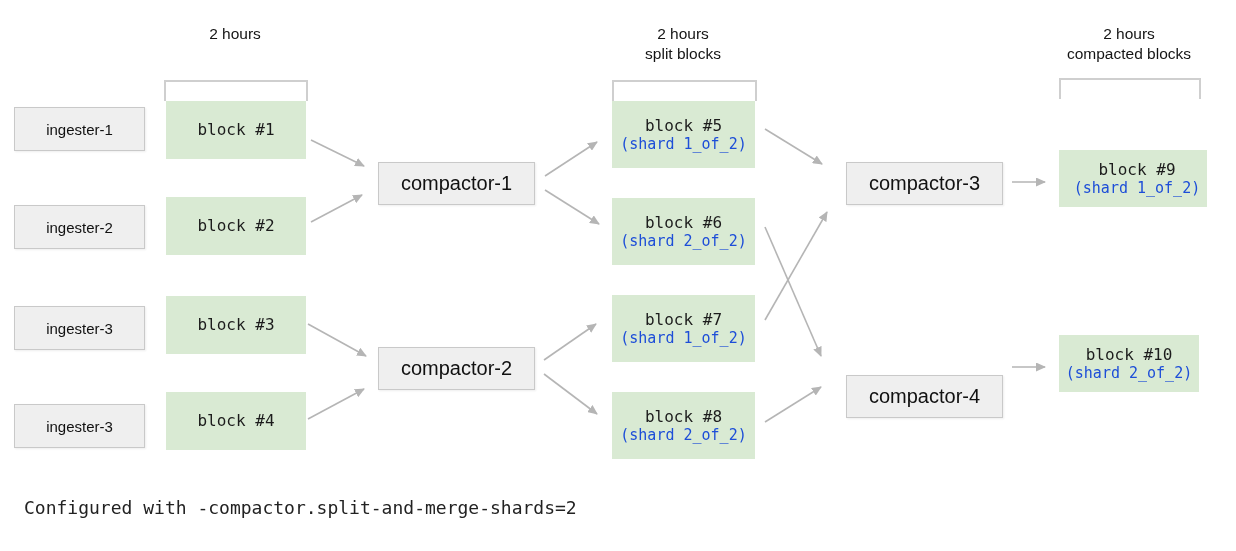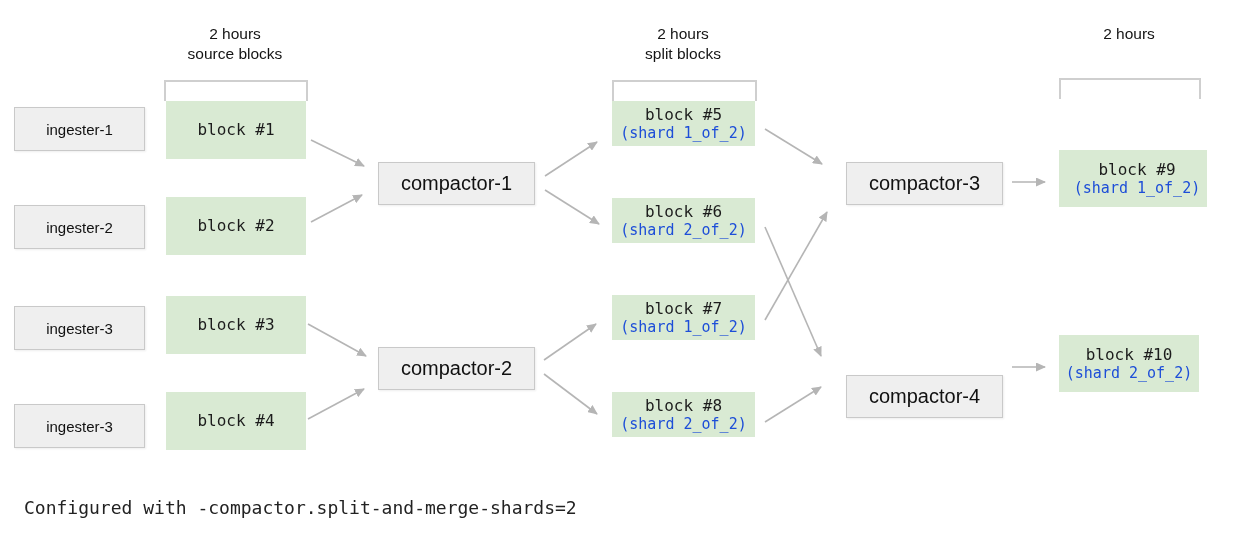--- a/index.html
+++ b/index.html
@@ -16,21 +16,21 @@
   .graybox{position:absolute;background:#efefef;border:1px solid #c9c9c9;
     box-shadow:1px 1px 2px rgba(0,0,0,0.07);
     display:flex;align-items:center;justify-content:center;}
   .ingester{width:129px;height:42px;font-size:15px;}
   .compactor{width:155px;height:41px;font-size:20px;}
 
   .greenblock{position:absolute;background:#d9ead3;
     display:flex;flex-direction:column;align-items:center;justify-content:center;
     font-family:"DejaVu Sans Mono", monospace;color:#1c1c1c;}
   .srcblock{width:140px;height:58px;font-size:20px;}
-  .splitblock{width:143px;height:45px;}
+  .splitblock{width:143px;height:67px;}
   .compblock{width:140px;height:57px;}
   .blk-main{font-size:16px;line-height:1.2;}
   .blk-shard{font-size:15px;line-height:1.25;color:#1d4ed8;}
 
   svg.arrows{position:absolute;left:0;top:0;width:1236px;height:551px;pointer-events:none;}
   svg.arrows line{stroke:#b5b5b5;stroke-width:1.6;}
 
   .caption{position:absolute;left:24px;top:497px;
     font-family:"DejaVu Sans Mono", monospace;font-size:18px;color:#222;white-space:pre;}
 </style>
@@ -56,28 +56,28 @@
     <line x1="765" y1="129" x2="822" y2="164" marker-end="url(#ah)"></line>
     <line x1="765" y1="227" x2="821" y2="356" marker-end="url(#ah)"></line>
     <line x1="765" y1="320" x2="827" y2="212" marker-end="url(#ah)"></line>
     <line x1="765" y1="422" x2="821" y2="387" marker-end="url(#ah)"></line>
     <line x1="1012" y1="182" x2="1045" y2="182" marker-end="url(#ah)"></line>
     <line x1="1012" y1="367" x2="1045" y2="367" marker-end="url(#ah)"></line>
   </svg>
 
   <div class="col-header" style="left:140px;top:24px;">
     <div>2 hours</div>
-    <div>source blocks</div>
   </div>
   <div class="col-header" style="left:588px;top:24px;">
     <div>2 hours</div>
     <div>split blocks</div>
   </div>
   <div class="col-header" style="left:1034px;top:24px;">
     <div>2 hours</div>
+    <div>compacted blocks</div>
   </div>
 
   <div class="bracket" style="left:164px;top:80px;width:140px;"></div>
   <div class="bracket" style="left:612px;top:80px;width:141px;"></div>
   <div class="bracket" style="left:1059px;top:78px;width:138px;"></div>
 
   <div class="graybox ingester" style="left:14px;top:107px;">
     <span>ingester-1</span>
   </div>
   <div class="graybox ingester" style="left:14px;top:205px;">

